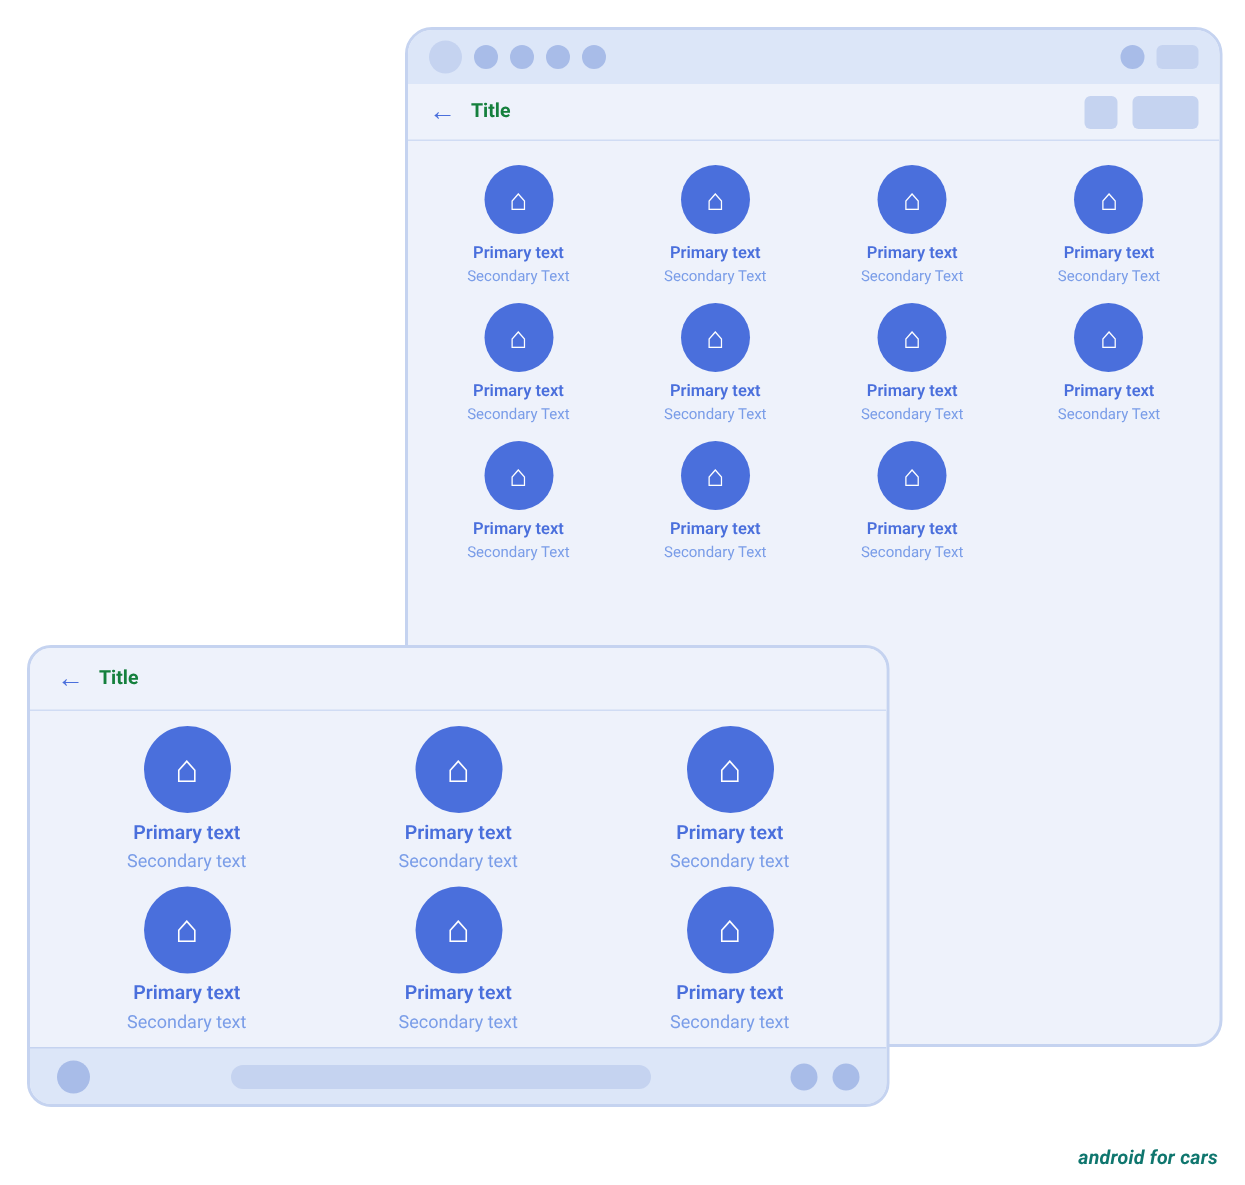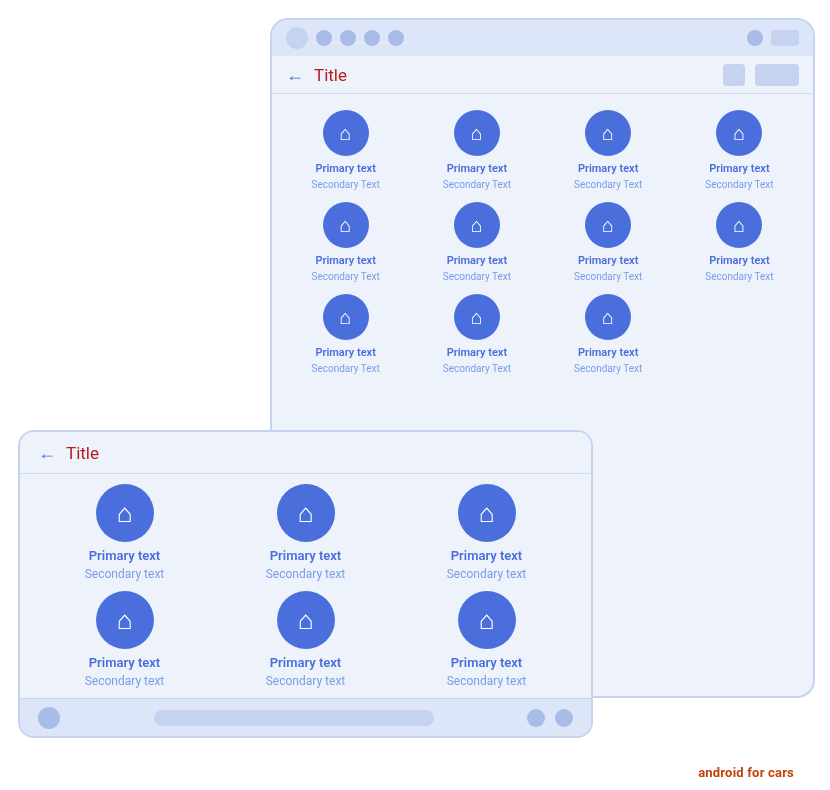--- a/index.html
+++ b/index.html
@@ -69,23 +69,23 @@
       gap: 10px;
       border-bottom: 1px solid #d0dcf4;
       flex-shrink: 0;
     }
     .toolbar-back {
       color: #4a6fdc;
       font-size: 18px;
       cursor: pointer;
     }
     .toolbar-title {
-      font-size: 17px;
-      color: #b91c1c;
-      font-weight: 400;
+      font-size: 13px;
+      color: #15803d;
+      font-weight: 700;
       flex: 1;
     }
     .toolbar-icon-rect {
       width: 22px;
       height: 22px;
       border-radius: 4px;
       background: #c5d3f0;
     }
     .toolbar-icon-rect.wide {
       width: 44px;
@@ -223,25 +223,26 @@
       width: 18px;
       height: 18px;
       border-radius: 50%;
       background: #a8bce8;
     }
 
     
     .watermark {
       position: absolute;
       bottom: 10px;
-      right: 36px;
+      right: 18px;
       font-size: 13px;
-      color: #c2410c;
+      color: #0f766e;
       font-weight: 500;
       letter-spacing: 0.2px;
+      font-style: italic;
     }
     .watermark span {
       font-weight: 700;
     }
   </style>
 </head>
 <body>
 
 <div class="phone-mockup">
 

